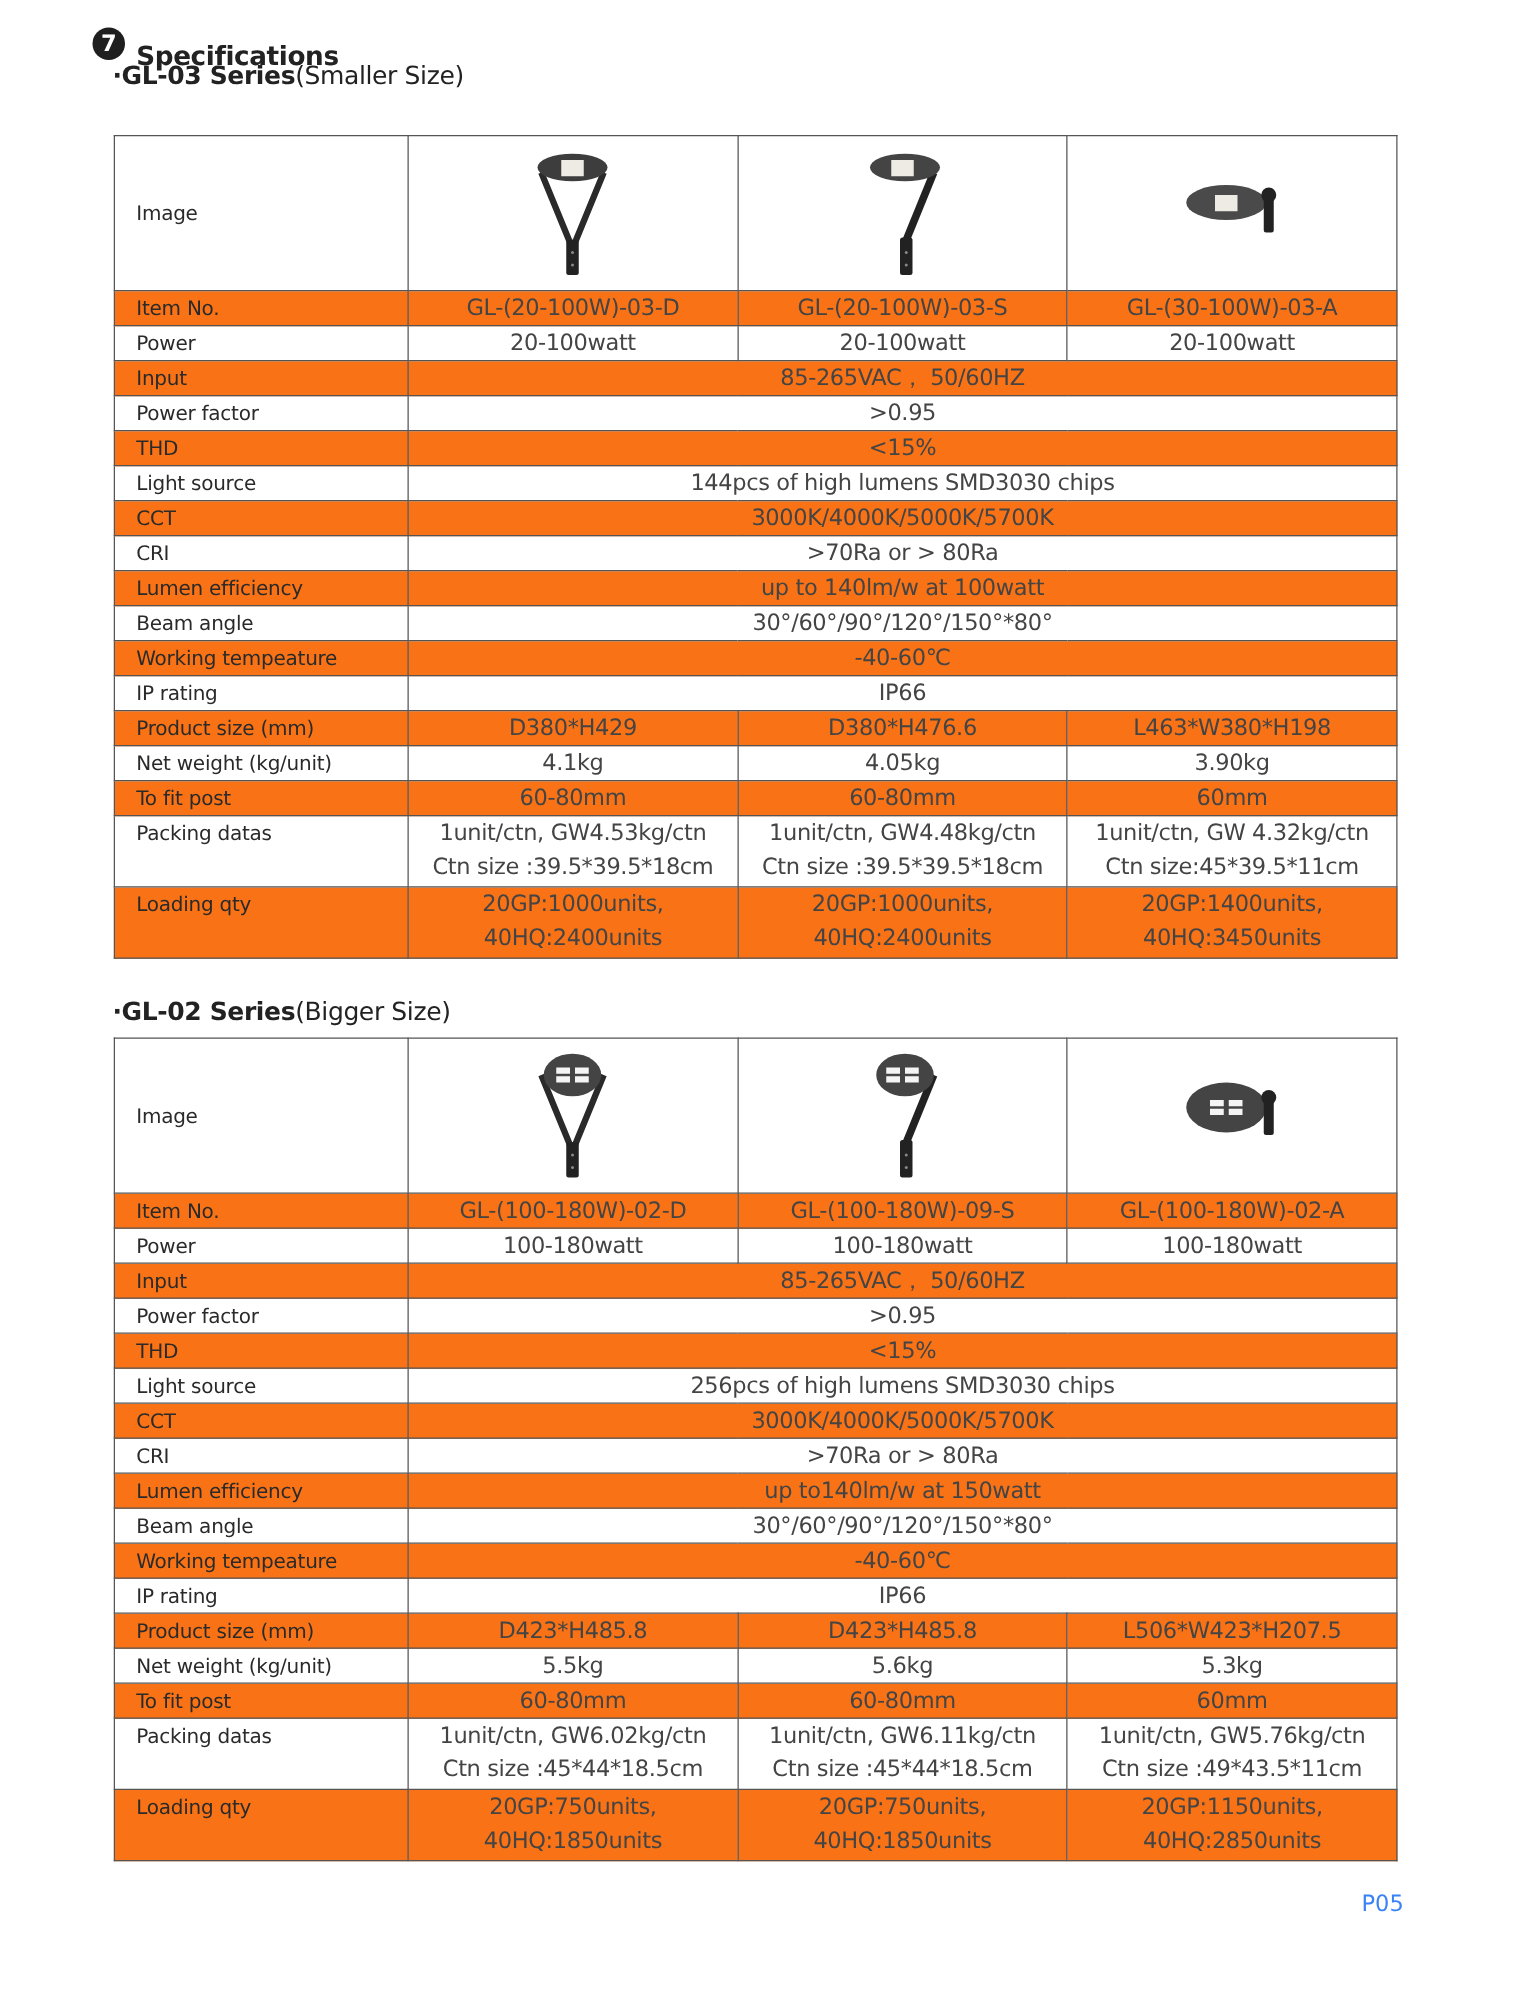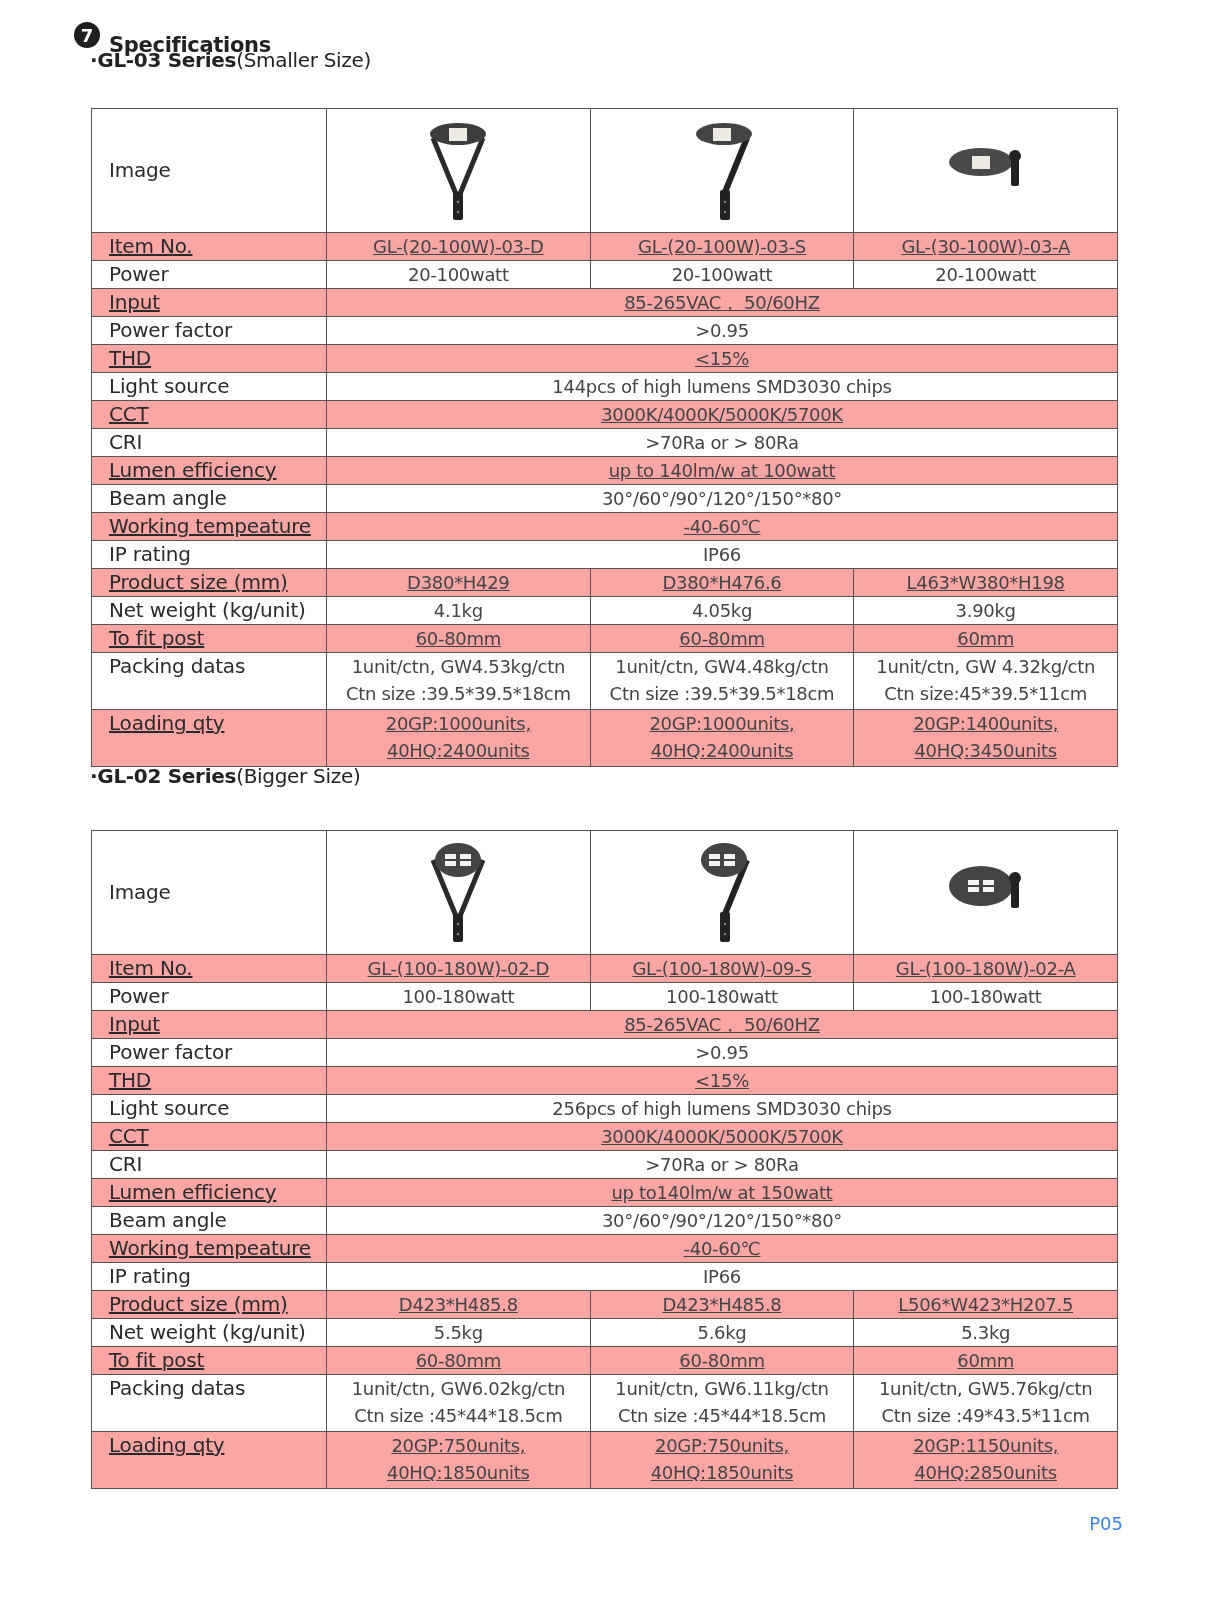--- a/index.html
+++ b/index.html
@@ -5,27 +5,27 @@
   html, body { margin: 0; padding: 0; background: #ffffff; }
   body { width: 1229px; height: 1599px; position: relative; overflow: hidden;
          font-family: "DejaVu Sans", sans-serif; color: #2a2a2a; }
   .title { position: absolute; left: 74px; top: 18px; height: 34px; display: flex; align-items: center; }
   .num-badge { width: 26px; height: 26px; border-radius: 50%; background: #1f1f1f; color: #fff;
                font-weight: bold; font-size: 18px; display: flex; align-items: center; justify-content: center; margin-right: 9px; }
   .title-text { font-family: "DejaVu Sans", sans-serif; font-weight: bold; font-size: 21px; color: #222; letter-spacing: -0.3px; margin-top: 20px; }
   .subtitle { position: absolute; left: 90px; font-size: 20px; color: #222; letter-spacing: -0.3px; }
   .subtitle b { font-weight: bold; }
   .sub1 { top: 48px; }
-  .sub2 { top: 764px; }
+  .sub2 { top: 797px; }
   table.spec { position: absolute; left: 91px; width: 1027px; border-collapse: collapse;
                font-family: "DejaVu Sans", sans-serif; table-layout: fixed; }
   table.spec td { border: 1.5px solid #555; padding: 0; font-size: 18px; line-height: 27px; height: 27px; }
-  table.spec td.lbl { padding-left: 17px; color: #2a2a2a; width: 217px; font-size: 20px; letter-spacing: -0.2px; vertical-align: top; }
+  table.spec td.lbl { padding-left: 17px; color: #2a2a2a; width: 217px; font-size: 16px; letter-spacing: -0.2px; vertical-align: top; }
   table.spec td.val { text-align: center; color: #444; font-size: 18px; letter-spacing: -0.3px; }
-  table.spec tr.grey td { background: #fca5a5; text-decoration: underline; }
+  table.spec tr.grey td { background: #f97316; }
   table.spec tr.img-row td { height: 123px; background: #fff; }
   table.spec tr.img-row td.lbl { vertical-align: middle; }
   table.spec tr.two-line td { height: 56px; vertical-align: top; }
   .t1 { top: 108px; }
   .t2 { top: 830px; }
   .lamp { display: block; margin: 0 auto; }
   .page-num { position: absolute; right: 106px; top: 1513px; font-size: 18px; color: #3b82f6; }
   .cell-line { display: block; }
 </style>
 </head>

